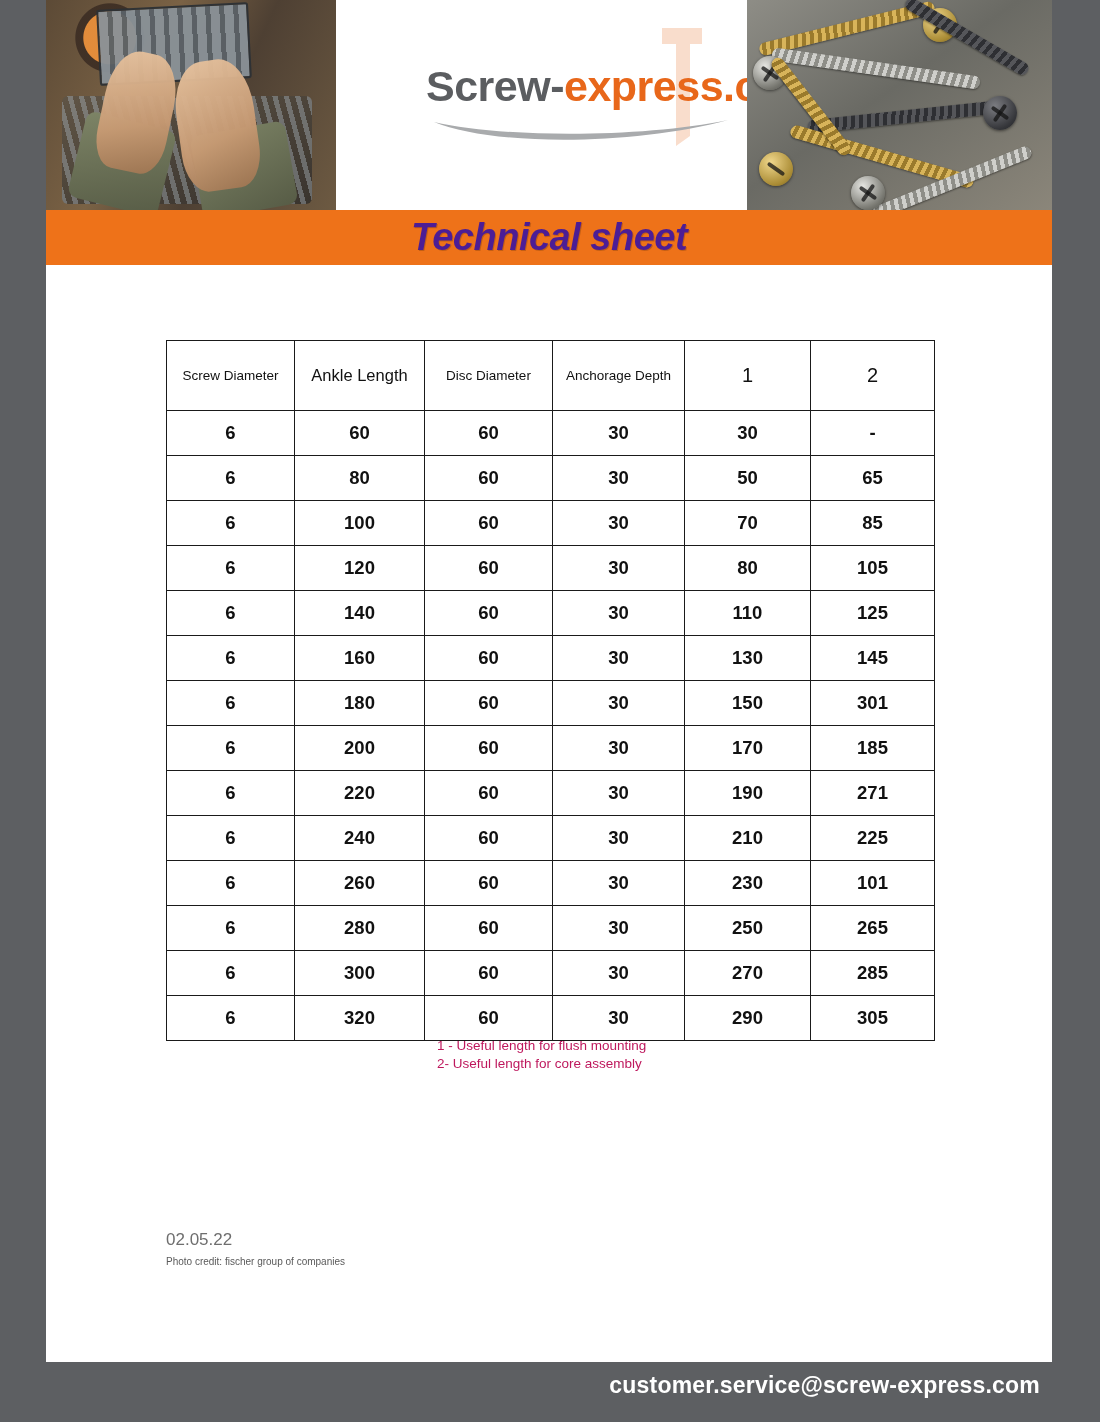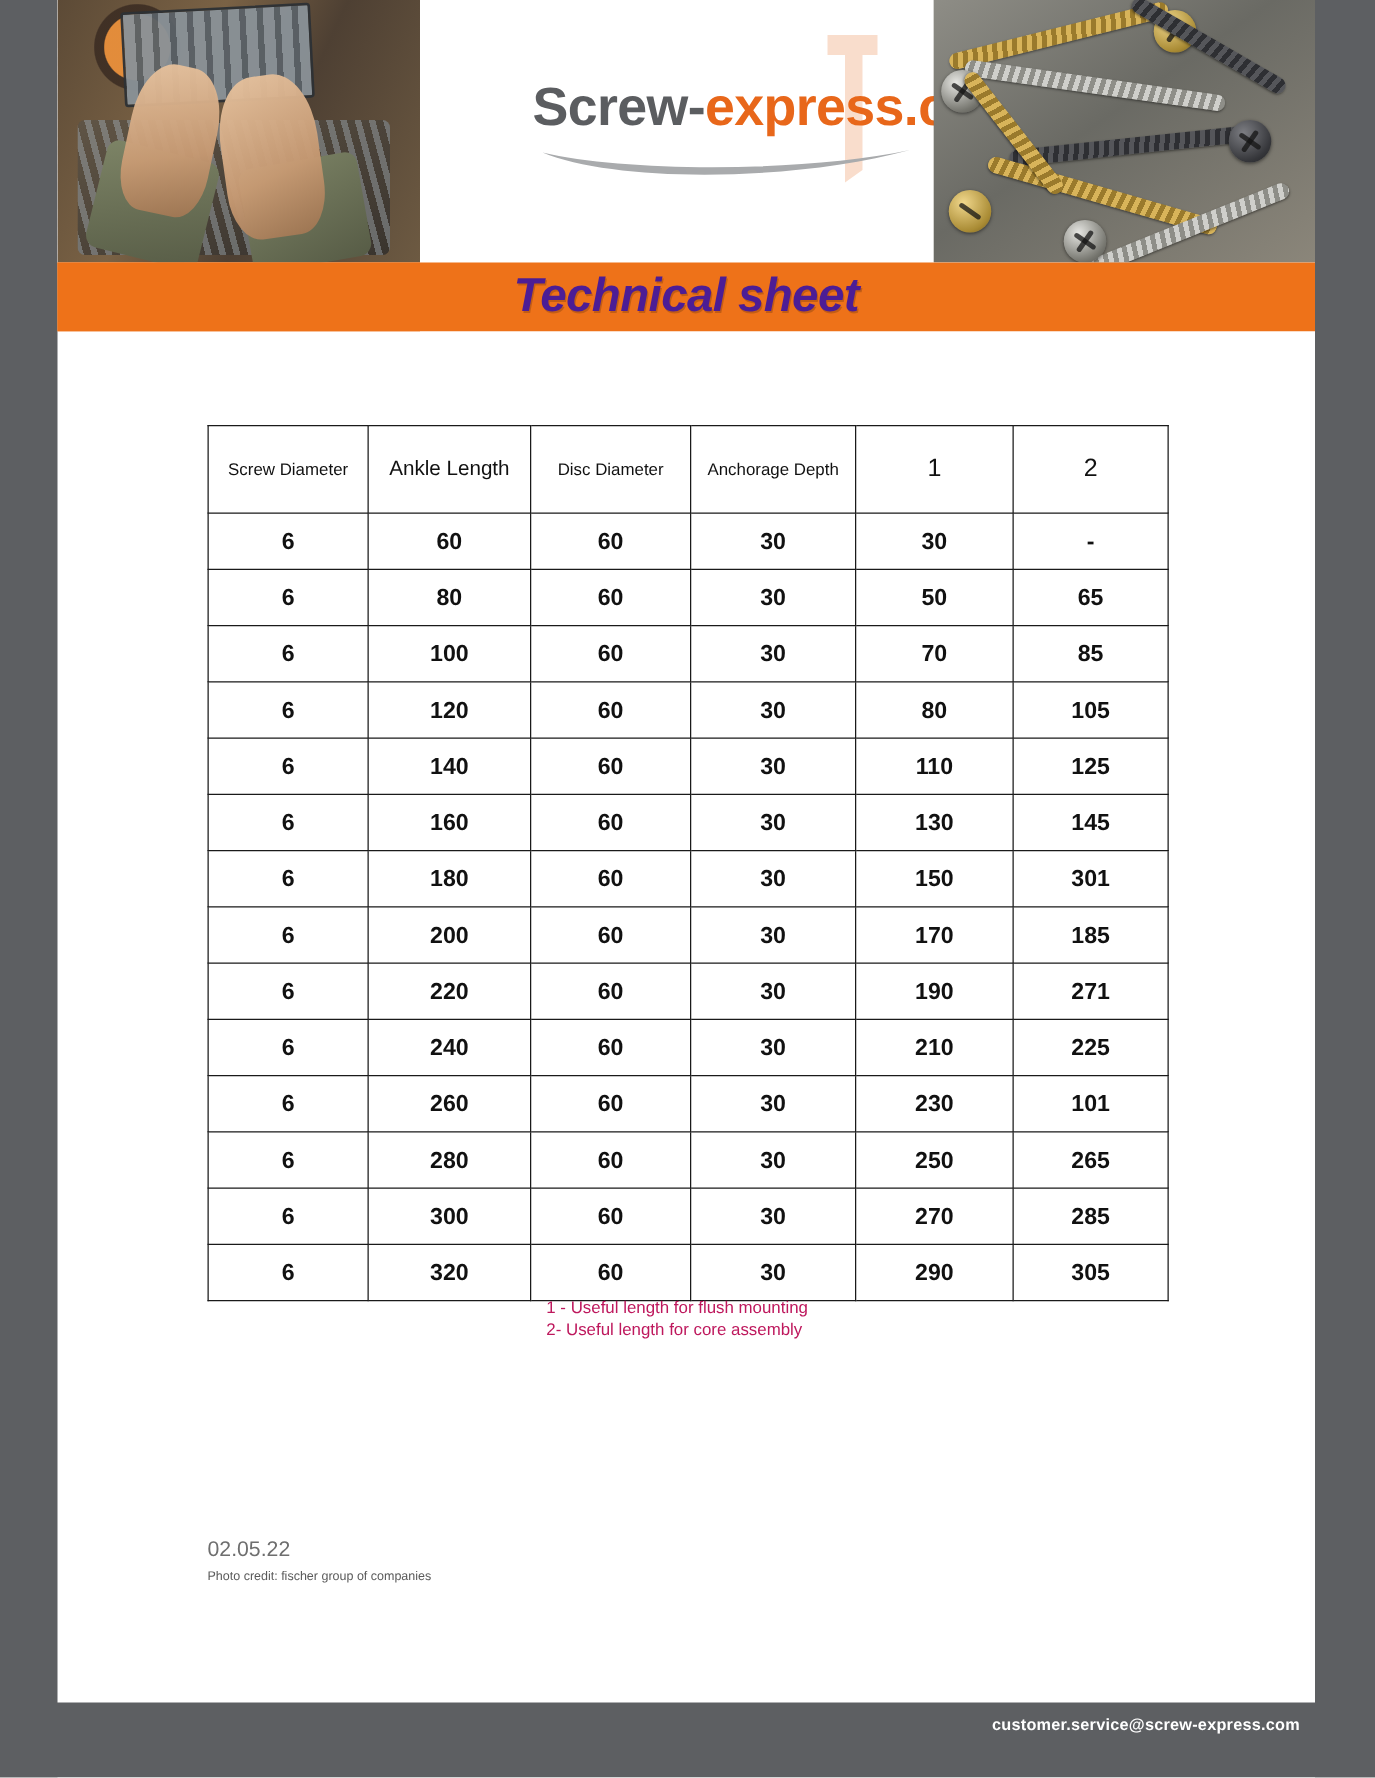--- a/index.html
+++ b/index.html
@@ -293,21 +293,21 @@
     top: 1352px;
     width: 1100px;
     height: 70px;
     background: #5d5f62;
   }
   .footer-email {
     position: absolute;
     right: 60px;
     top: 1372px;
     color: #ffffff;
-    font-size: 13px;
+    font-size: 23px;
     font-weight: bold;
     letter-spacing: 0.2px;
   }
   .footer-white-gap {
     position: absolute;
     left: 46px;
     top: 1352px;
     width: 1006px;
     height: 10px;
     background: #ffffff;

